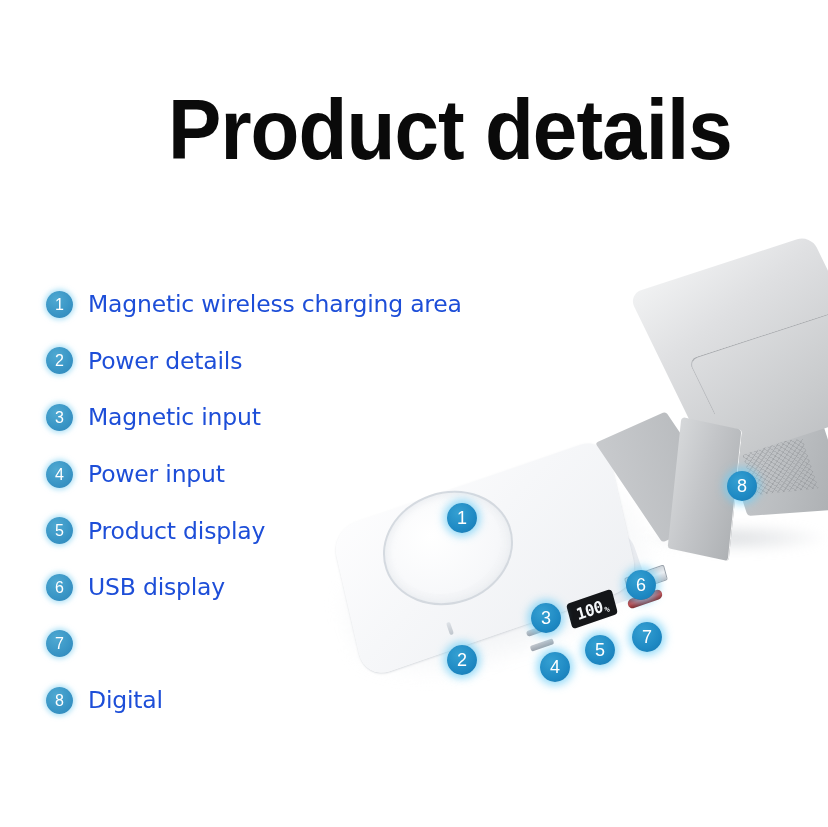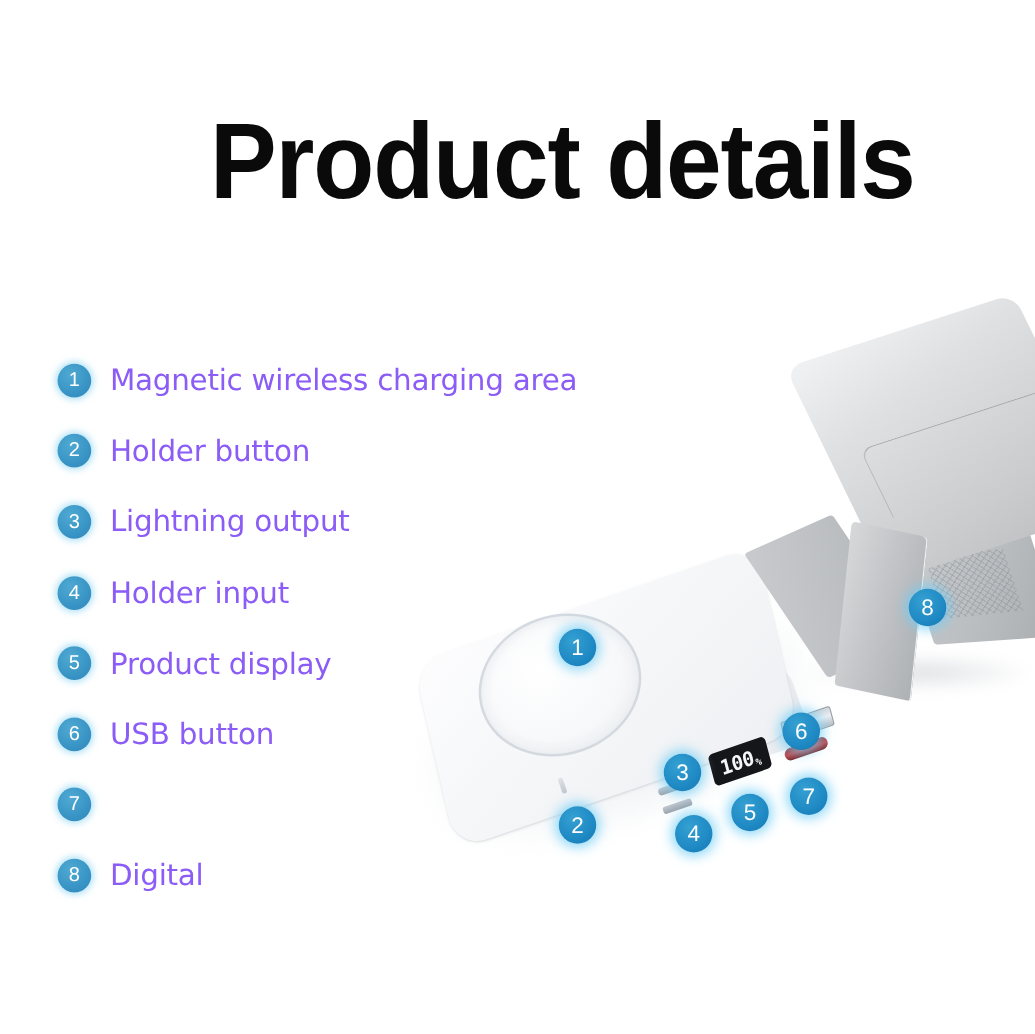--- a/index.html
+++ b/index.html
@@ -59,21 +59,21 @@
     color: #ffffff;
     font-size: 16px;
     line-height: 27px;
     text-align: center;
     font-family: "Liberation Sans", sans-serif;
   }
   .legend-label {
     margin-left: 15px;
     font-family: "DejaVu Sans", sans-serif;
     font-size: 23.5px;
-    color: #8b5cf6;
+    color: #1d4ed8;
     white-space: nowrap;
     letter-spacing: -0.2px;
   }
 
   
   #photo {
     position: absolute;
     left: 0;
     top: 0;
     width: 828px;
@@ -348,41 +348,41 @@
 
   <div id="legend">
 
     <div class="legend-row">
       <span class="badge">1</span>
       <span class="legend-label">Magnetic wireless charging area</span>
     </div>
 
     <div class="legend-row">
       <span class="badge">2</span>
-      <span class="legend-label">Holder button</span>
+      <span class="legend-label">Power details</span>
     </div>
 
     <div class="legend-row">
       <span class="badge">3</span>
-      <span class="legend-label">Lightning  output</span>
+      <span class="legend-label">Magnetic  input</span>
     </div>
 
     <div class="legend-row">
       <span class="badge">4</span>
-      <span class="legend-label">Holder input</span>
+      <span class="legend-label">Power input</span>
     </div>
 
     <div class="legend-row">
       <span class="badge">5</span>
       <span class="legend-label">Product display</span>
     </div>
 
     <div class="legend-row">
       <span class="badge">6</span>
-      <span class="legend-label">USB button</span>
+      <span class="legend-label">USB display</span>
     </div>
 
     <div class="legend-row">
       <span class="badge">7</span>
     </div>
 
     <div class="legend-row">
       <span class="badge">8</span>
       <span class="legend-label">Digital</span>
     </div>

